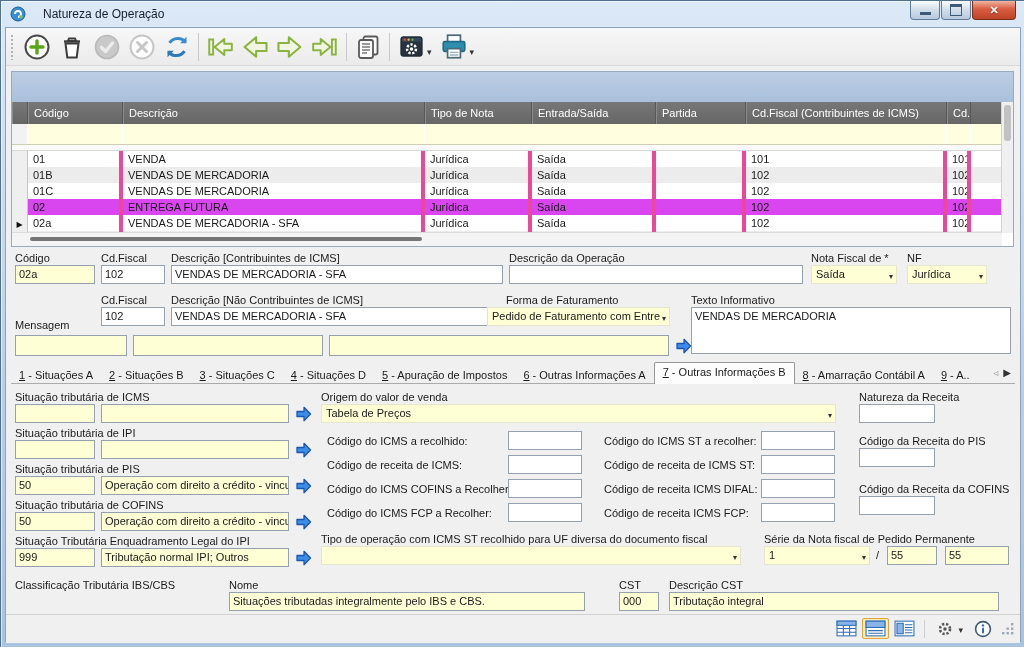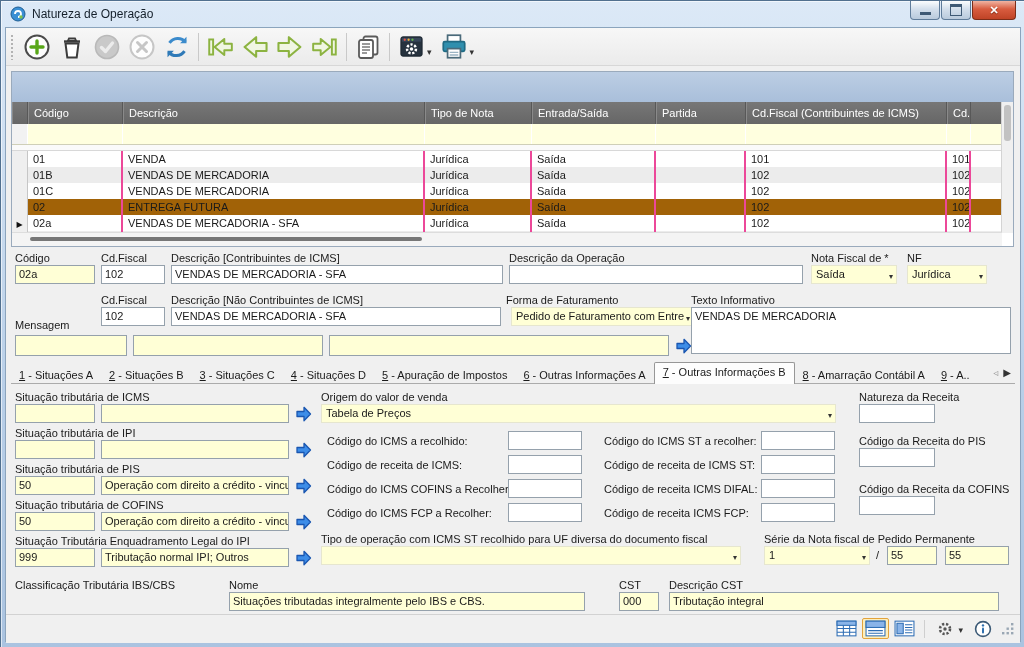--- a/index.html
+++ b/index.html
@@ -10,21 +10,21 @@
   .client{position:absolute;left:4px;top:26px;right:4px;bottom:6px;background:#f0f0f0;border:1px solid #8ba4bd;}
   .lb{position:absolute;white-space:nowrap;color:#1a1a1a;}
   .fld{position:absolute;height:19px;background:#fff;border:1px solid #95a1ac;box-sizing:border-box;
        line-height:17px;padding:0 3px;white-space:nowrap;overflow:hidden;}
   .yl{background:#ffffd6;}
   .combo{position:absolute;height:19px;background:#ffffd6;border:1px solid #e6e6cf;box-sizing:border-box;
          line-height:17px;padding:0 15px 0 4px;white-space:nowrap;overflow:hidden;}
   .car{position:absolute;right:3px;top:2px;font-size:8px;color:#333;}
   .lkp{position:absolute;width:20px;height:19px;border:none;background:transparent;padding:0;cursor:pointer;}
   
-  .titlebar{position:absolute;left:0;top:0;right:0;height:25px;display:flex;align-items:center;gap:6px;padding-left:9px;}
+  .titlebar{position:absolute;left:0;top:0;right:0;height:25px;display:flex;align-items:center;gap:17px;padding-left:9px;}
   .title{font-size:12px;color:#15202b;}
   .winbtns{position:absolute;top:0;right:9px;display:flex;}
   .wbtn{width:30px;height:19px;box-sizing:border-box;border:1px solid #5f7c9a;border-top:none;
         background:linear-gradient(#fbfdfe,#d3dfec 45%,#b9cadc);border-radius:0 0 4px 4px;
         display:flex;align-items:center;justify-content:center;margin-left:1px;}
   .wbtn.close{width:44px;background:linear-gradient(#f0b4a2,#d85c3f 45%,#bf4326);border-color:#7c2d18;
         color:#fff;font-weight:bold;font-size:11px;text-shadow:0 1px 1px #7c2d18;}
   .minbar{width:11px;height:3px;background:#3f5a75;margin-top:7px;}
   .maxbox{width:10px;height:8px;border:1px solid #3f5a75;border-top:3px solid #3f5a75;}
   
@@ -40,21 +40,21 @@
   .band{position:absolute;left:0;top:0;right:0;height:30px;background:linear-gradient(#bccee4,#a9bfda);border-bottom:1px solid #93a8c2;}
   .ghead{position:absolute;left:0;top:30px;right:11px;height:22px;display:flex;background:linear-gradient(#777,#666);}
   .gh{box-sizing:border-box;color:#fff;line-height:22px;padding-left:5px;border-right:1px solid #585858;
       border-left:1px solid #8a8a8a;white-space:nowrap;overflow:hidden;}
   .gfilter{position:absolute;left:0;top:52px;right:11px;height:20px;display:flex;background:#ffffdf;border-bottom:1px solid #cfcfb8;}
   .gf{box-sizing:border-box;background:#ffffdf;border-right:1px solid #fff;height:20px;}
   .gf.ind{background:#f2f2f2;}
   .gdiv{position:absolute;left:0;top:73px;right:11px;height:5px;background:#fafafa;border-bottom:1px solid #d8d8d8;}
   .grows{position:absolute;left:0;top:79px;right:11px;height:84px;overflow:hidden;}
   .grow{display:flex;height:16px;}
-  .gc{box-sizing:border-box;line-height:16px;padding-left:5px;border-right:2px solid #ec4899;white-space:nowrap;overflow:hidden;}
+  .gc{box-sizing:border-box;line-height:16px;padding-left:5px;border-right:4px solid #ec4899;white-space:nowrap;overflow:hidden;}
   .gc.ind{background:#efefef;border-right:1px solid #c6c6c6;padding:0;text-align:center;}
   .mark{font-size:8px;line-height:16px;color:#111;}
   .w0{width:16px}.w1{width:95px}.w2{width:302px}.w3{width:107px}.w4{width:124px}.w5{width:90px}.w6{width:201px}.w7{width:24px}
   .vscroll{position:absolute;right:0;top:30px;bottom:13px;width:11px;background:#f0f0f0;border-left:1px solid #d4d4d4;}
   .vthumb{position:absolute;left:2px;top:3px;width:7px;height:36px;background:#c2c2c2;border-radius:3px;}
   .hscroll{position:absolute;left:0;right:11px;bottom:0;height:13px;background:#f4f4f4;border-top:1px solid #ddd;}
   .hthumb{position:absolute;left:18px;top:4px;width:392px;height:4px;background:#777;border-radius:2px;}
   
   .tabs{position:absolute;left:10px;top:362px;right:10px;height:21px;display:flex;align-items:flex-end;}
   .tab{height:17px;line-height:17px;padding:0 8px;white-space:nowrap;cursor:pointer;}
@@ -235,21 +235,21 @@
       <div class="grow" style="background:#fff">
         <div class="gc ind w0"></div>
         <div class="gc w1">01C</div>
         <div class="gc w2">VENDAS DE MERCADORIA</div>
         <div class="gc w3">Jurídica</div>
         <div class="gc w4">Saída</div>
         <div class="gc w5"></div>
         <div class="gc w6">102</div>
         <div class="gc w7">102</div>
       </div>
-      <div class="grow" style="background:#a16207">
+      <div class="grow" style="background:#d946ef">
         <div class="gc ind w0"></div>
         <div class="gc w1">02</div>
         <div class="gc w2">ENTREGA FUTURA</div>
         <div class="gc w3">Jurídica</div>
         <div class="gc w4">Saída</div>
         <div class="gc w5"></div>
         <div class="gc w6">102</div>
         <div class="gc w7">102</div>
       </div>
       <div class="grow" style="background:#fff">
@@ -301,21 +301,21 @@
     <span class="car">▾</span>
   </div>
 
   <div class="lb" style="left:100px;top:293px">Cd.Fiscal</div>
   <div class="lb" style="left:170px;top:293px">Descrição [Não Contribuintes de ICMS]</div>
   <div class="lb" style="left:505px;top:293px">Forma de Faturamento</div>
   <div class="lb" style="left:690px;top:293px">Texto Informativo</div>
 
   <div class="fld" style="left:100px;top:306px;width:64px">102</div>
   <div class="fld" style="left:170px;top:306px;width:330px">VENDAS DE MERCADORIA - SFA</div>
-  <div class="combo" style="left:510px;top:306px;width:183px">
+  <div class="combo" style="left:486px;top:306px;width:183px">
     <span>Pedido de Faturamento com Entre</span>
     <span class="car">▾</span>
   </div>
   <div class="fld" style="left:690px;top:306px;width:320px;height:47px;line-height:14px;padding-top:1px">VENDAS DE MERCADORIA</div>
 
   <div class="lb" style="left:14px;top:318px">Mensagem</div>
   <div class="fld yl" style="left:14px;top:334px;width:112px;height:21px"></div>
   <div class="fld yl" style="left:132px;top:334px;width:190px;height:21px"></div>
   <div class="fld yl" style="left:328px;top:334px;width:340px;height:21px"></div>
   <button class="lkp" style="left:672px;top:336px">

